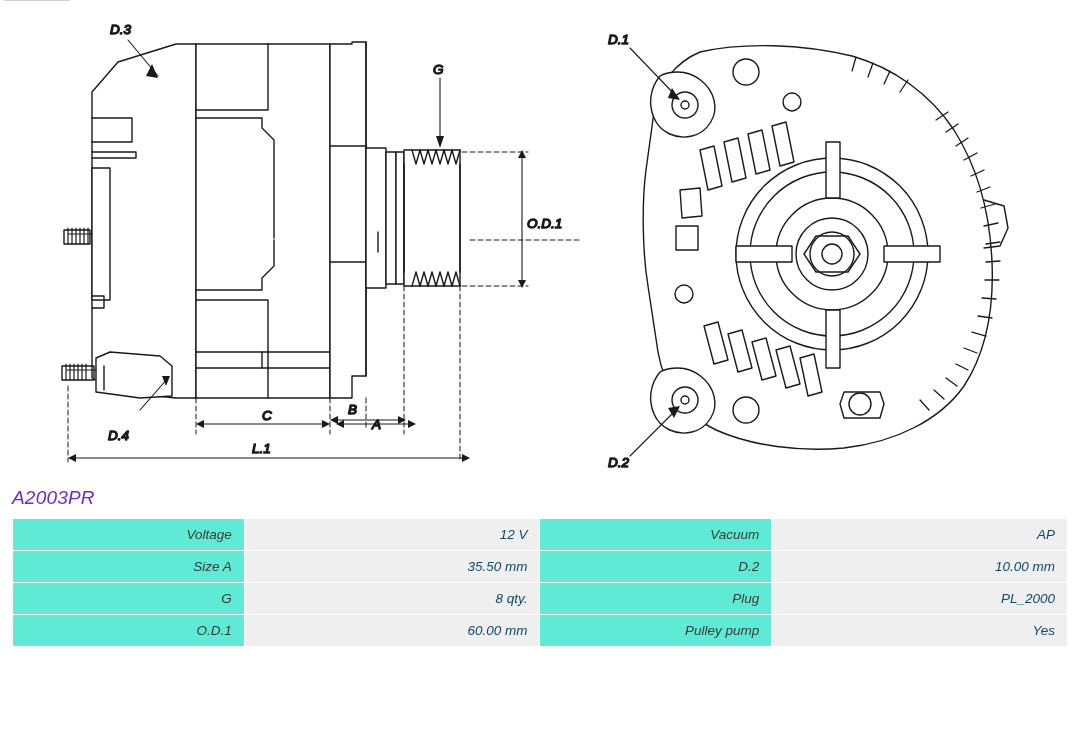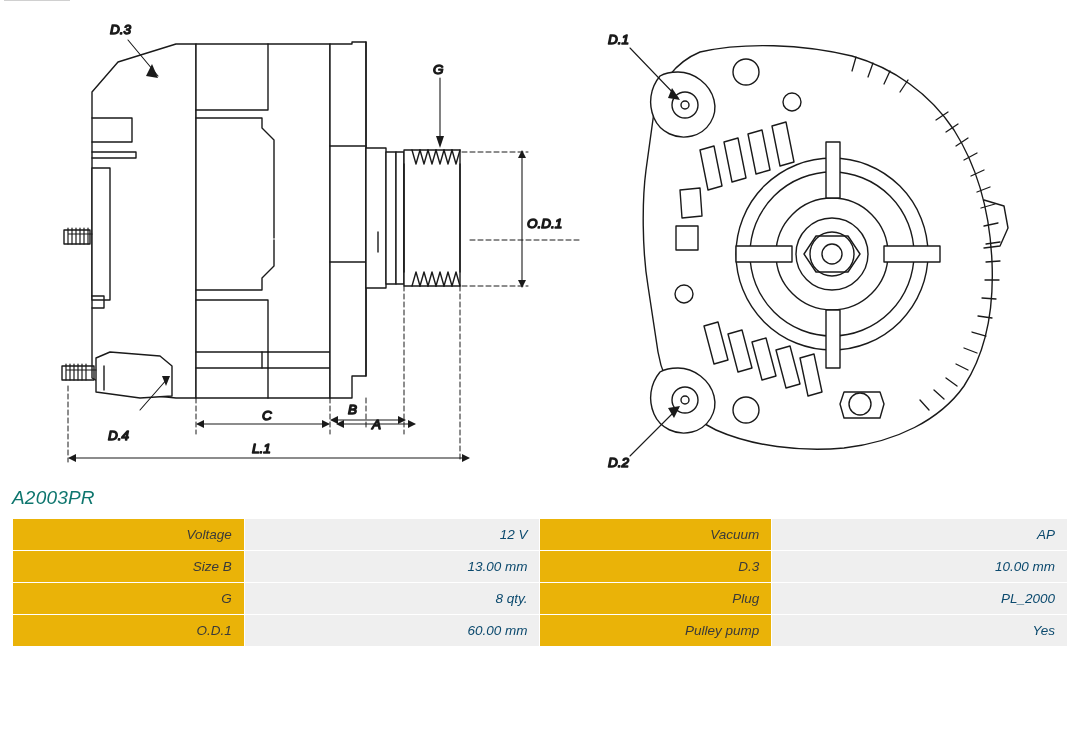--- a/index.html
+++ b/index.html
@@ -26,41 +26,41 @@
     left: 0;
     top: 0;
     width: 1080px;
     height: 480px;
   }
   .part-title {
     position: absolute;
     left: 12px;
     top: 487px;
     font-size: 19px;
-    color: #0f766e;
+    color: #6d28d9;
     font-family: "Liberation Sans", sans-serif;
     letter-spacing: 0.2px;
   }
   table.spec {
     position: absolute;
     left: 12px;
     top: 518px;
     width: 1056px;
     border-collapse: collapse;
     font-size: 13.5px;
   }
   table.spec td {
     border: 1px solid #ffffff;
     height: 31px;
     padding: 0 12px;
     vertical-align: middle;
     white-space: nowrap;
   }
   td.label {
-    background: #eab308;
+    background: #5eead4;
     text-align: right;
     width: 185px;
     color: #3a3a3a;
   }
   td.value {
     background: #efefef;
     text-align: right;
     width: 243px;
     color: #0c4a6e;
   }
@@ -265,23 +265,23 @@
 
   <table class="spec">
     <tbody>
       <tr>
         <td class="label">Voltage</td>
         <td class="value">12 V</td>
         <td class="label">Vacuum</td>
         <td class="value">AP</td>
       </tr>
       <tr>
-        <td class="label">Size B</td>
-        <td class="value">13.00 mm</td>
-        <td class="label">D.3</td>
+        <td class="label">Size A</td>
+        <td class="value">35.50 mm</td>
+        <td class="label">D.2</td>
         <td class="value">10.00 mm</td>
       </tr>
       <tr>
         <td class="label">G</td>
         <td class="value">8 qty.</td>
         <td class="label">Plug</td>
         <td class="value">PL_2000</td>
       </tr>
       <tr>
         <td class="label">O.D.1</td>

